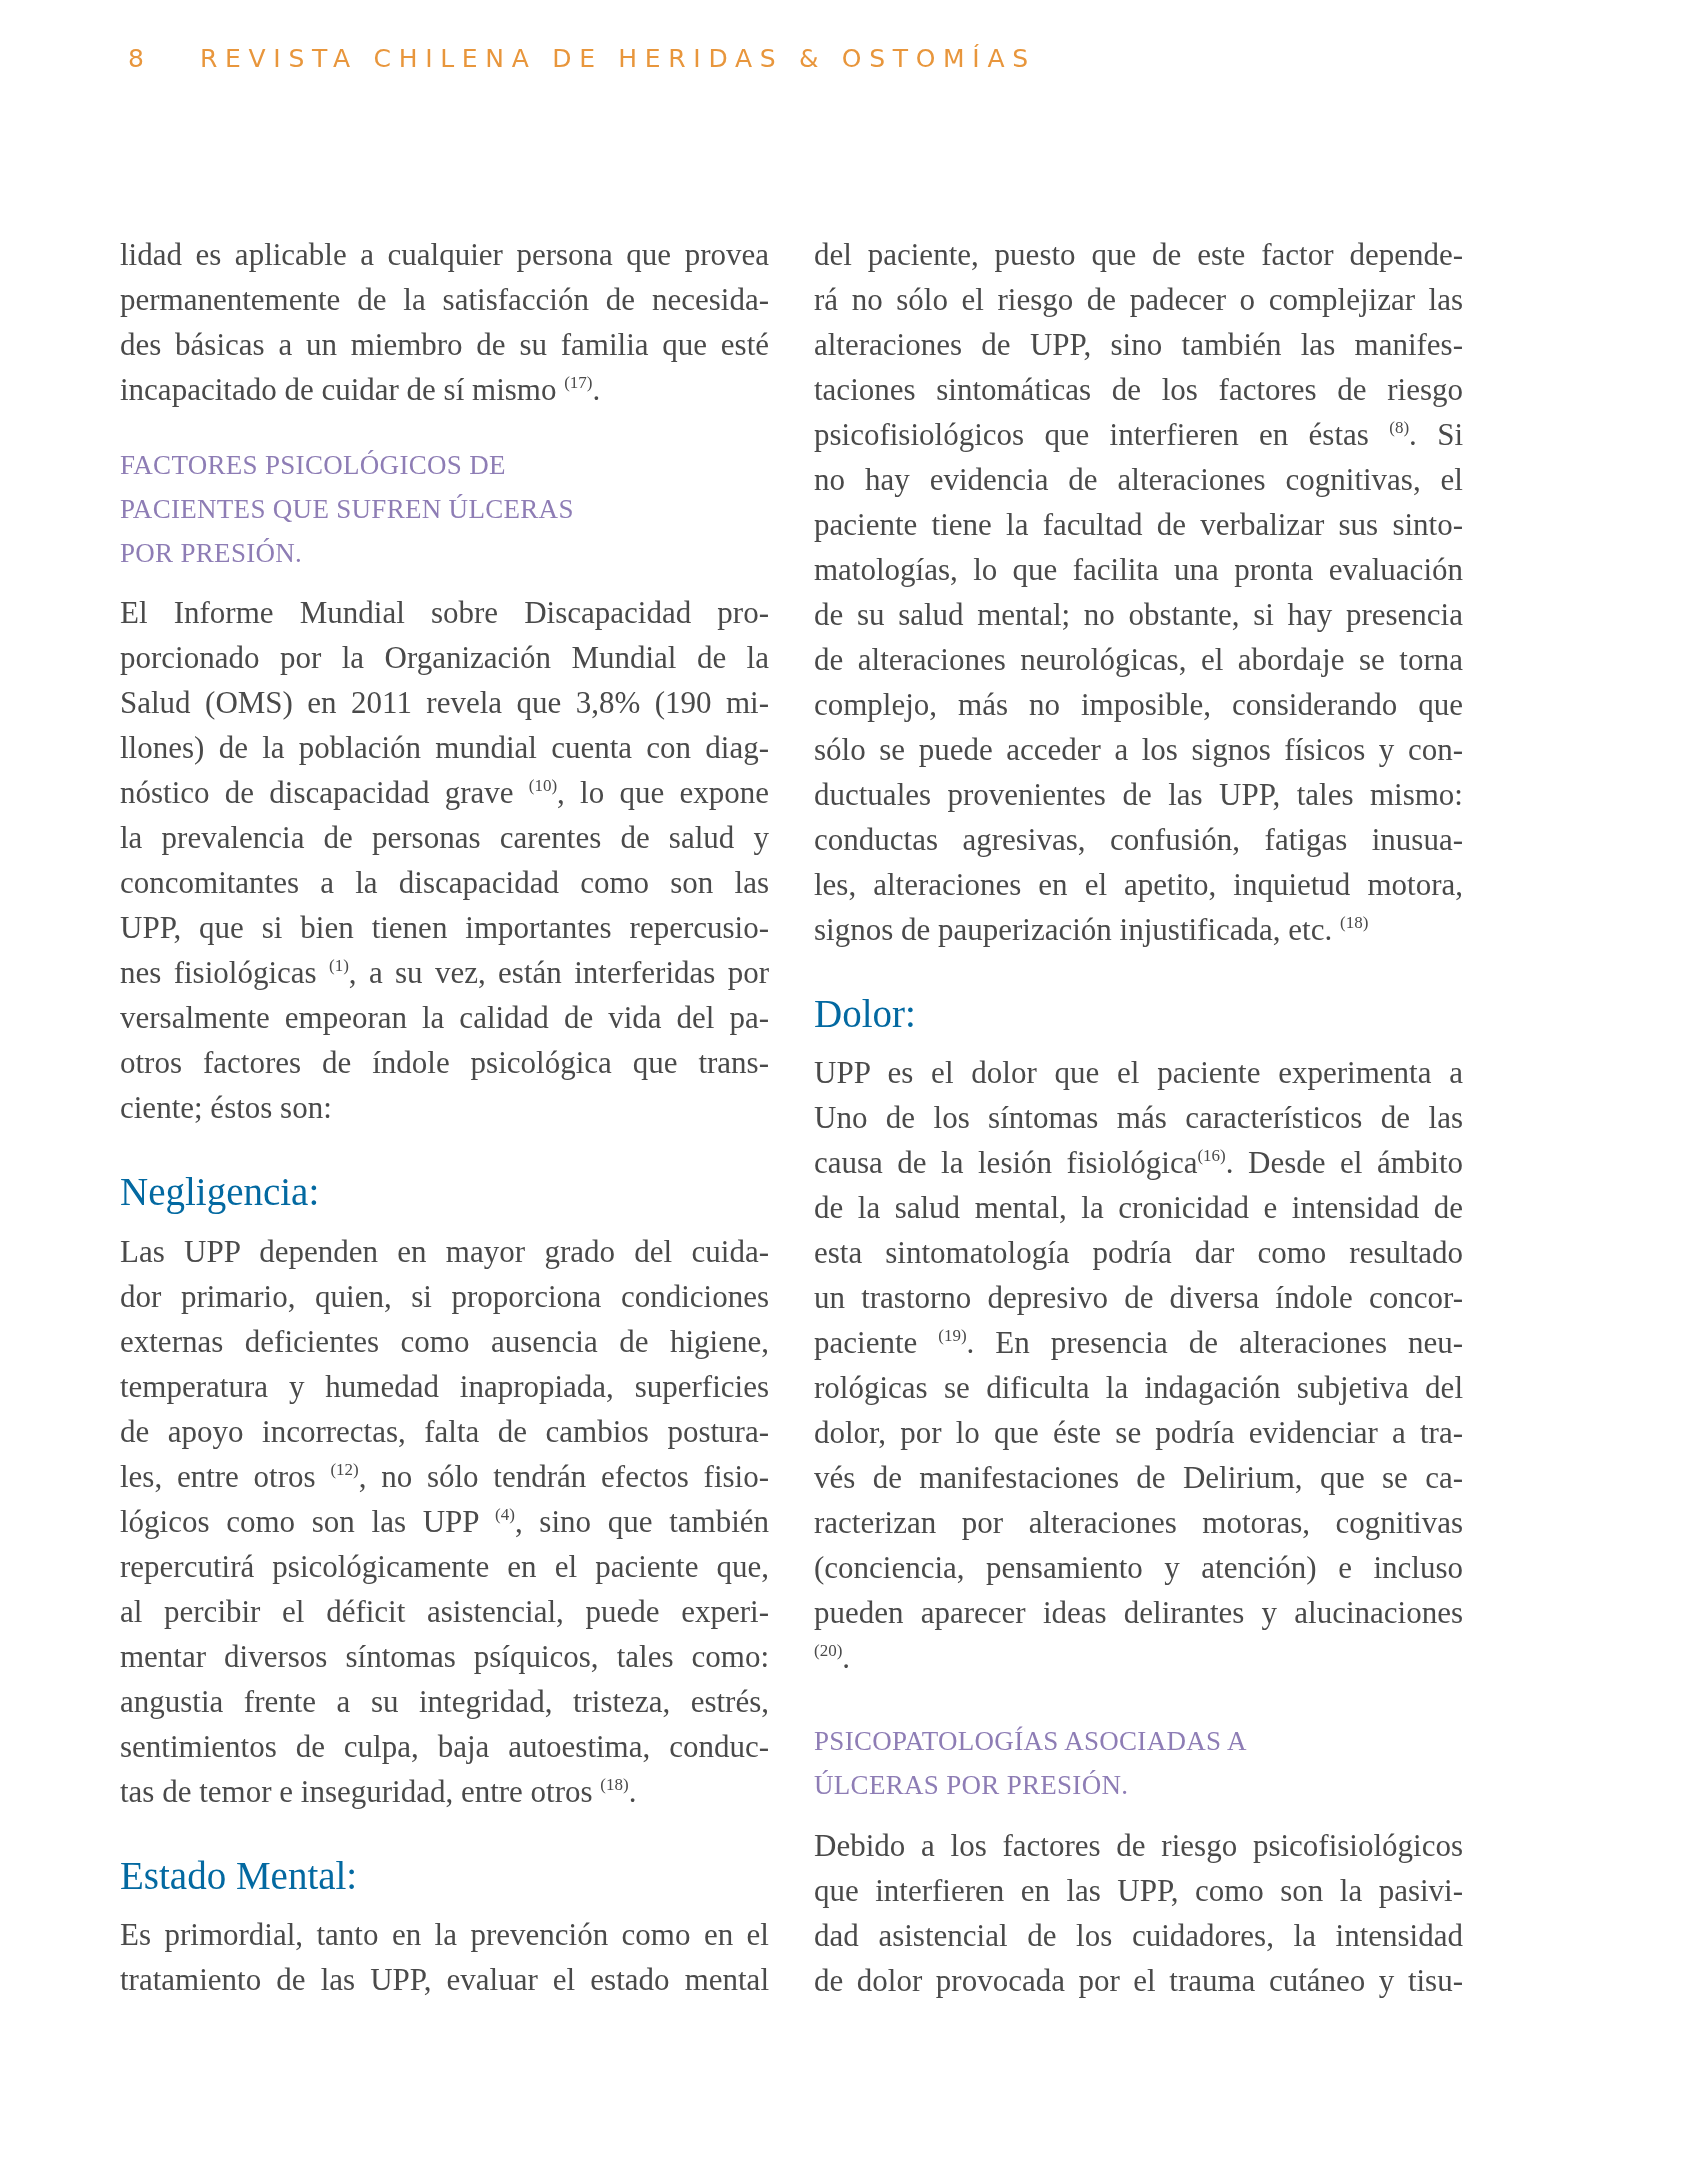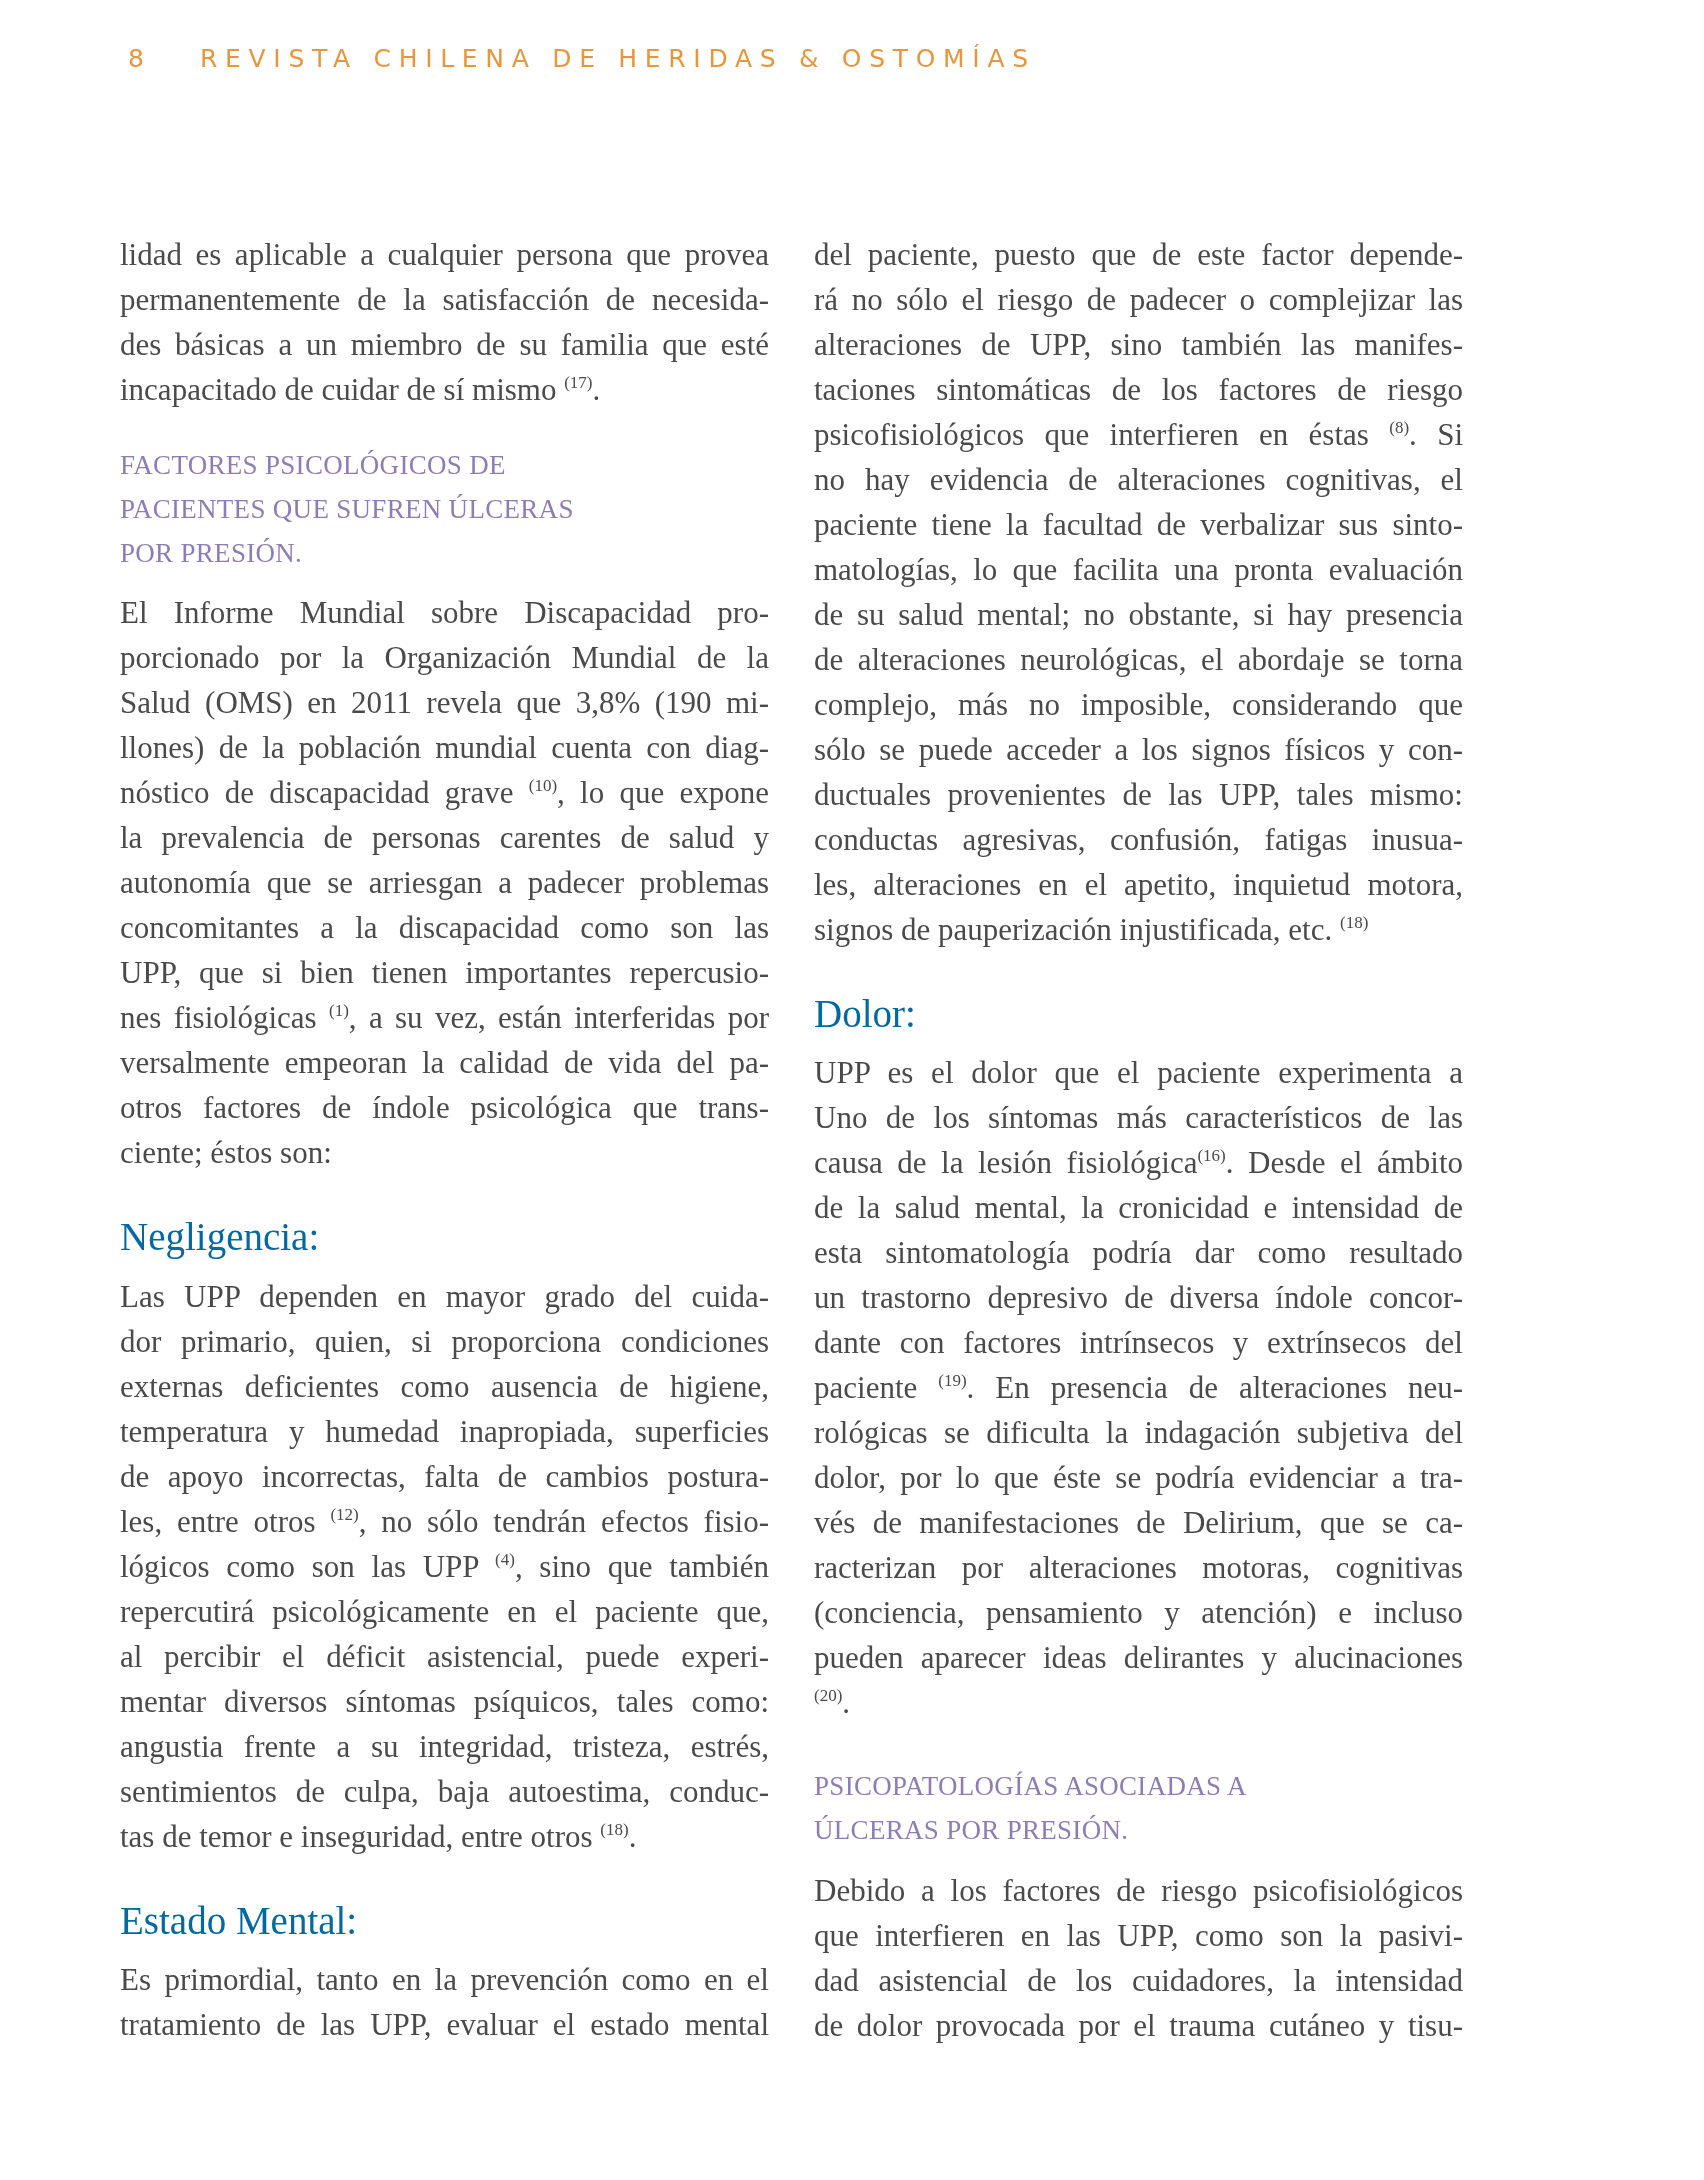--- a/index.html
+++ b/index.html
@@ -57,21 +57,20 @@
 
     <div class="gap-s"></div>
 
     <div>
       <span class="line">El Informe Mundial sobre Discapacidad pro-</span>
       <span class="line">porcionado por la Organización Mundial de la</span>
       <span class="line">Salud (OMS) en 2011 revela que 3,8% (190 mi-</span>
       <span class="line">llones) de la población mundial cuenta con diag-</span>
       <span class="line"><span>nóstico de discapacidad grave</span> <sup>(10)</sup><span>, lo que expone</span></span>
       <span class="line">la prevalencia de personas carentes de salud y</span>
-      <span class="line">autonomía que se arriesgan a padecer problemas</span>
       <span class="line">concomitantes a la discapacidad como son las</span>
       <span class="line">UPP, que si bien tienen importantes repercusio-</span>
       <span class="line"><span>nes fisiológicas</span> <sup>(1)</sup><span>, a su vez, están interferidas por</span></span>
       <span class="line">versalmente empeoran la calidad de vida del pa-</span>
       <span class="line">otros factores de índole psicológica que trans-</span>
       <span class="line last">ciente; éstos son:</span>
     </div>
 
     <div class="gap-l"></div>
 
@@ -127,21 +126,20 @@
 
     <div>
       <div class="h3">Dolor:</div>
       <div class="gap-s"></div>
       <span class="line">UPP es el dolor que el paciente experimenta a</span>
       <span class="line">Uno de los síntomas más característicos de las</span>
       <span class="line"><span>causa de la lesión fisiológica</span><sup>(16)</sup><span>.  Desde el ámbito</span></span>
       <span class="line">de la salud mental, la cronicidad e intensidad de</span>
       <span class="line">esta sintomatología podría dar como resultado</span>
       <span class="line">un trastorno depresivo de diversa índole concor-</span>
-      <span class="line">dante con factores intrínsecos y extrínsecos del</span>
       <span class="line"><span>paciente</span> <sup>(19)</sup><span>. En presencia de alteraciones neu-</span></span>
       <span class="line">rológicas se dificulta la indagación subjetiva del</span>
       <span class="line">dolor, por lo que éste se podría evidenciar a tra-</span>
       <span class="line">vés de manifestaciones de Delirium, que se ca-</span>
       <span class="line">racterizan por alteraciones motoras, cognitivas</span>
       <span class="line">(conciencia, pensamiento y atención) e incluso</span>
       <span class="line">pueden aparecer ideas delirantes y alucinaciones</span>
       <span class="line last"><sup>(20)</sup><span>.</span></span>
     </div>
 

